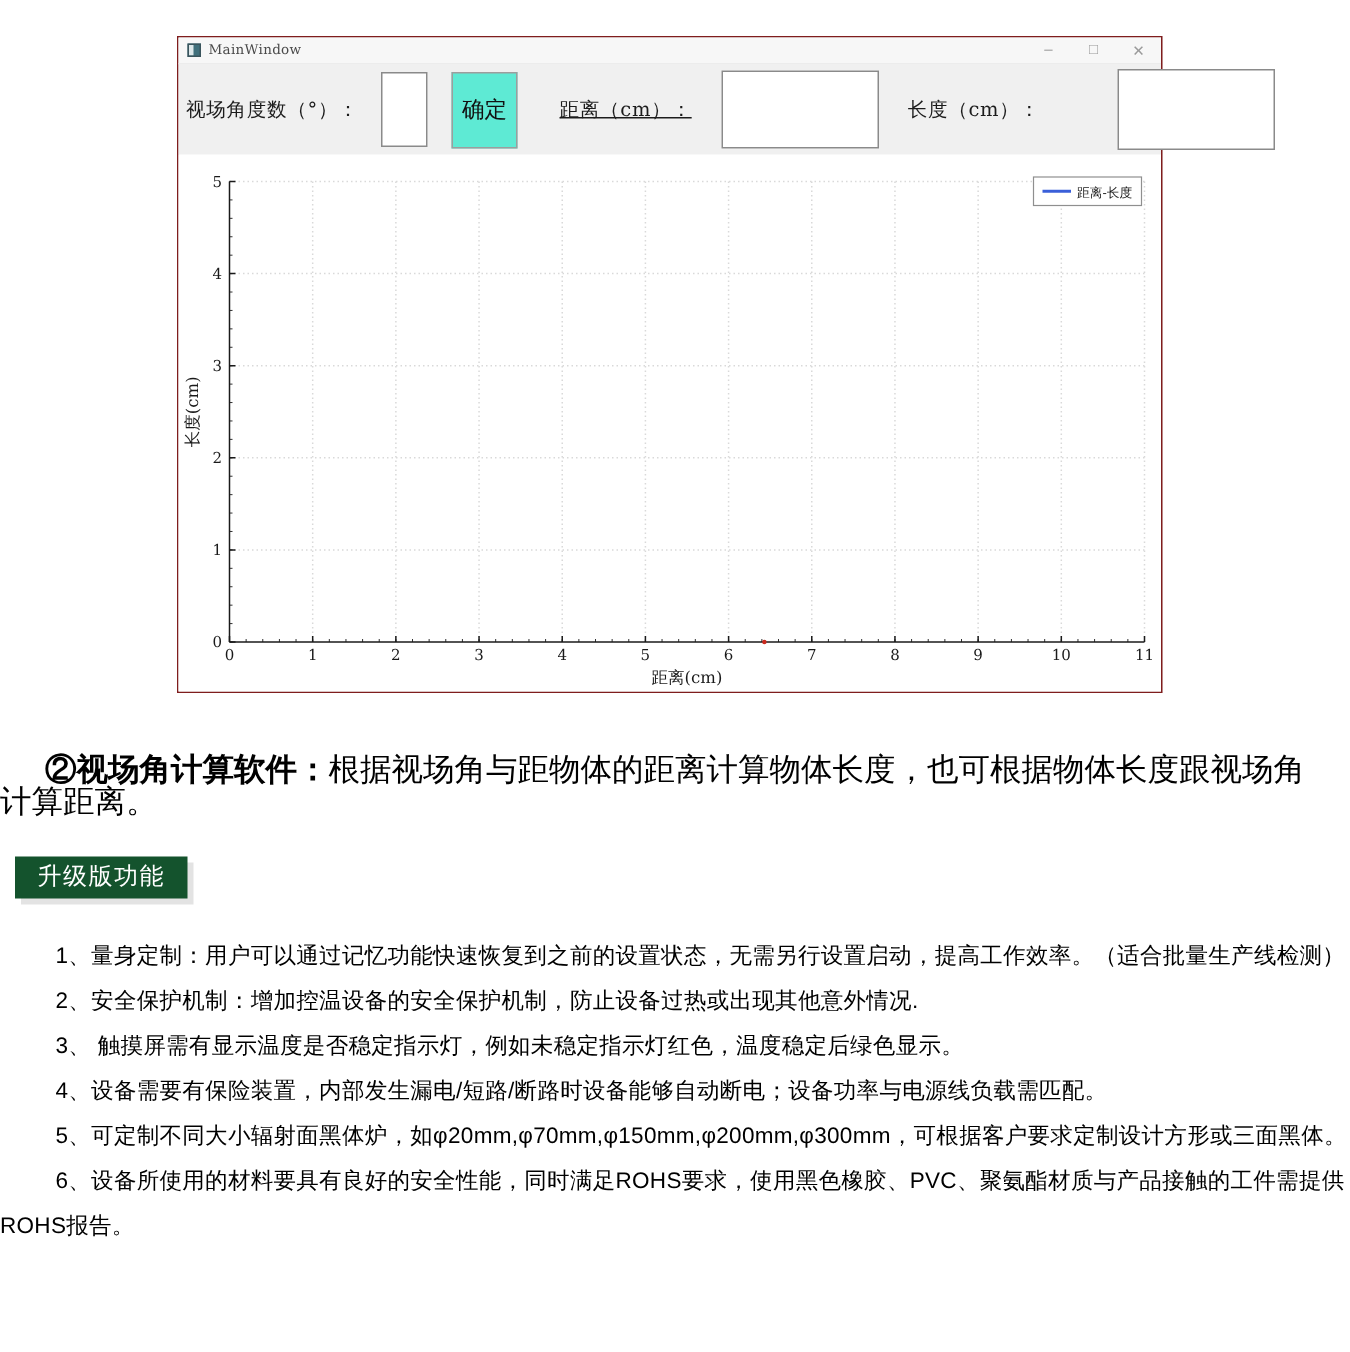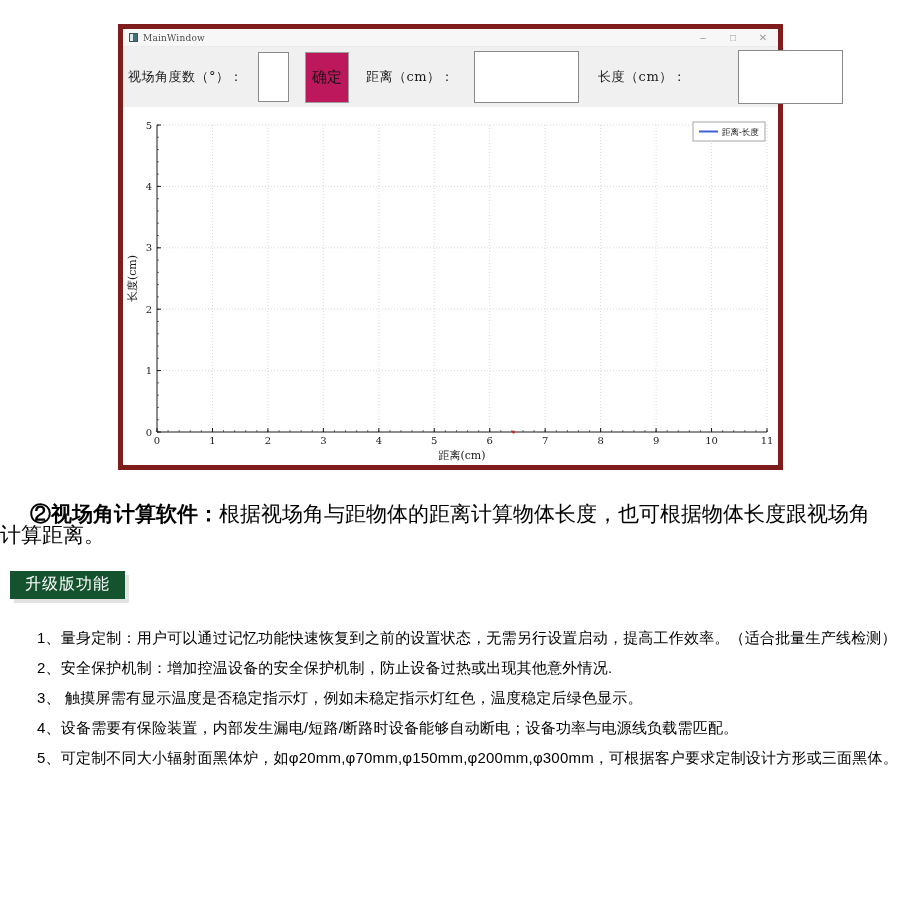--- a/index.html
+++ b/index.html
@@ -4,21 +4,21 @@
 <style>
   html,body{margin:0;padding:0;}
   body{
     width:900px;height:901px;position:relative;background:#ffffff;
     font-family:"Liberation Sans",sans-serif;overflow:hidden;
   }
 
   
   .app-window{
     position:absolute;left:118px;top:24px;width:655px;height:436px;
-    border:5px solid #7f1d1d;background:#f0f0f0;
+    border:1px solid #7f1d1d;background:#f0f0f0;
     font-family:"DejaVu Serif",serif;
   }
   .titlebar{
     height:17px;background:#f7f7f7;display:flex;align-items:center;
     font-size:9px;color:#4a4a4a;border-bottom:1px solid #ececec;
   }
   .win-icon{
     width:9px;height:9px;margin:0 5px 0 6px;background:#41707c;
     box-shadow:inset 3px 0 0 #dde8ea;border:1px solid #3a545c;box-sizing:border-box;
   }
@@ -34,25 +34,25 @@
     height:60px;display:flex;align-items:center;background:#f0f0f0;
     padding-left:5px;font-size:13px;color:#1c1c1c;white-space:nowrap;gap:12px;
   }
   .form-row label{letter-spacing:.5px;}
   .qt-input{
     height:50px;border:1px solid #8a8a8a;background:#ffffff;box-sizing:border-box;
     font-size:14px;padding:2px 4px;font-family:"DejaVu Serif",serif;
   }
   .input-fov{width:31px;margin-left:3px;}
   .btn-confirm{
-    width:58px;height:51px;margin-left:4px;background:#be185d;
+    width:58px;height:51px;margin-left:4px;background:#5eead4;
     border:1px solid #9d9d9d;font-size:15px;color:#111;
     font-family:"DejaVu Serif",serif;cursor:default;
   }
-  .lbl-distance{margin-left:5px;}
+  .lbl-distance{margin-left:16px;text-decoration:underline;}
   .input-distance{width:105px;height:52px;margin-left:8px;}
   .lbl-length{margin-left:7px;}
   .input-length{width:105px;height:54px;margin-left:40px;}
 
   
   .chart-area{height:358px;background:#ffffff;}
   .chart-area svg{display:block;}
 
   
   .desc{
@@ -253,13 +253,14 @@
 </div>
 
 <div class="badge">升级版功能</div>
 
 <div class="features">
   <p>1、量身定制：用户可以通过记忆功能快速恢复到之前的设置状态，无需另行设置启动，提高工作效率。（适合批量生产线检测）</p>
   <p>2、安全保护机制：增加控温设备的安全保护机制，防止设备过热或出现其他意外情况.</p>
   <p>3、 触摸屏需有显示温度是否稳定指示灯，例如未稳定指示灯红色，温度稳定后绿色显示。</p>
   <p>4、设备需要有保险装置，内部发生漏电/短路/断路时设备能够自动断电；设备功率与电源线负载需匹配。</p>
   <p>5、可定制不同大小辐射面黑体炉，如φ20mm,φ70mm,φ150mm,φ200mm,φ300mm，可根据客户要求定制设计方形或三面黑体。</p>
+  <p>6、设备所使用的材料要具有良好的安全性能，同时满足ROHS要求，使用黑色橡胶、PVC、聚氨酯材质与产品接触的工件需提供ROHS报告。</p>
 </div>
 
 </body></html>

